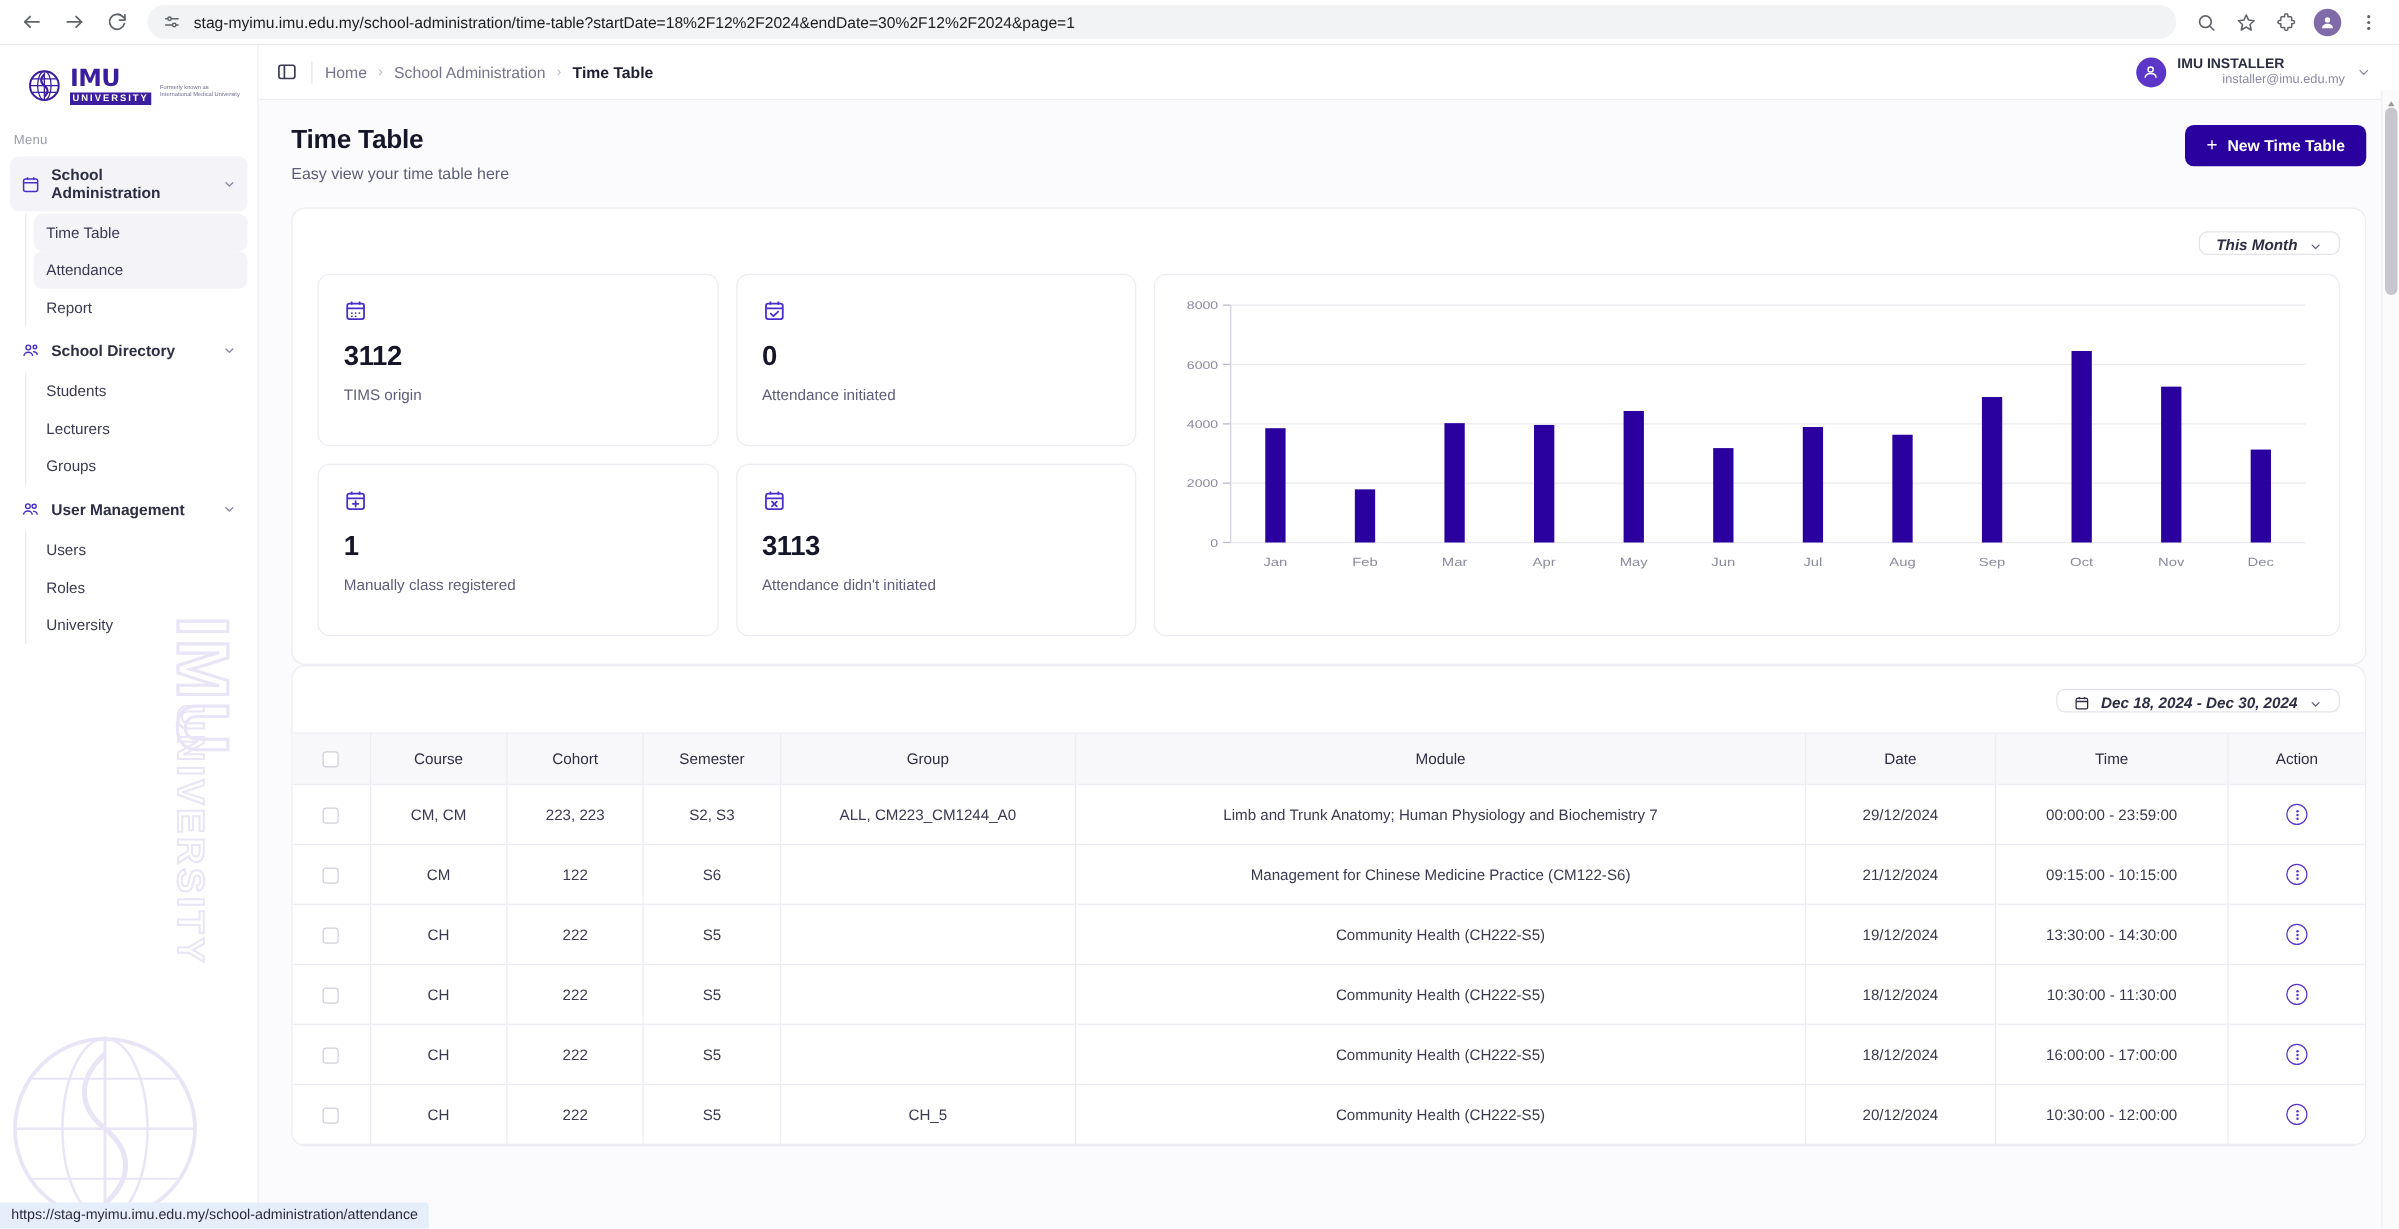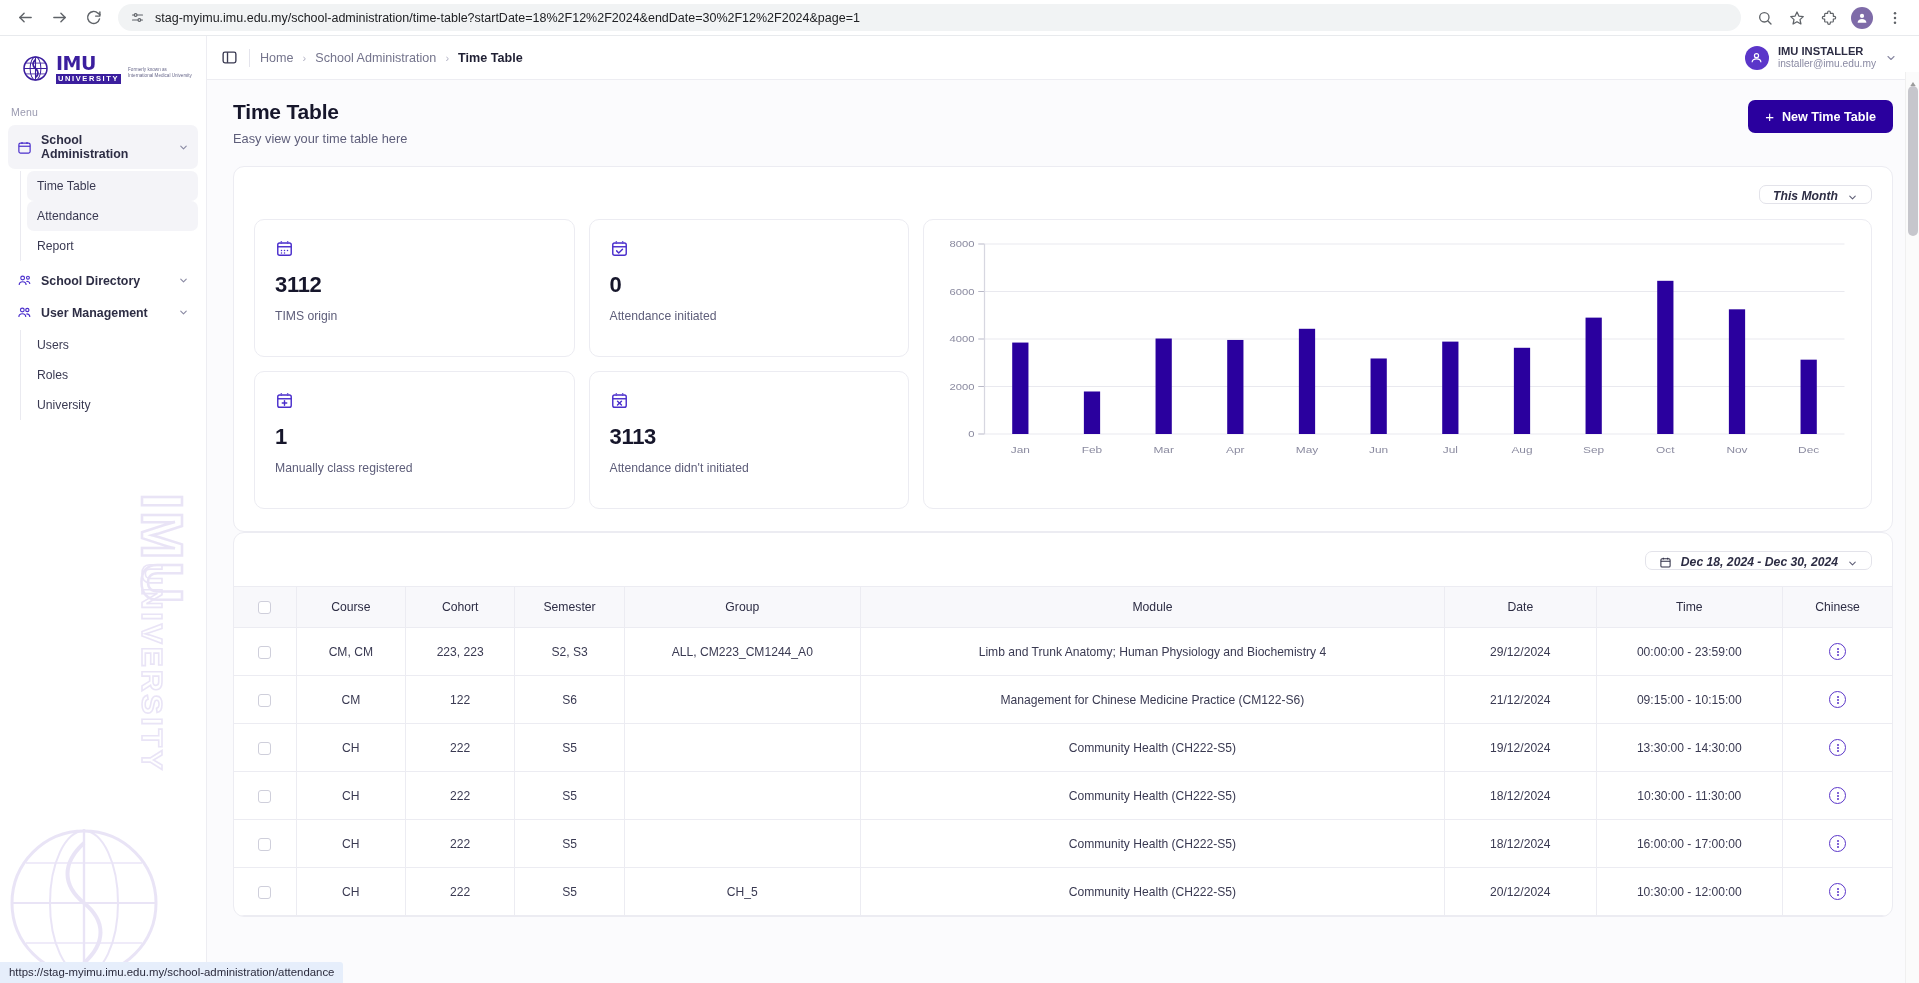--- a/index.html
+++ b/index.html
@@ -117,21 +117,21 @@
   #breadcrumb .crumb.current { color: #1f1f33; font-weight: 700; }
   #breadcrumb .sep { color: #b4b4c6; font-size: 11px; }
 
   #user-box { margin-left: auto; display: flex; align-items: center; gap: 9px; }
   #user-ava {
     width: 24px; height: 24px; border-radius: 50%; background: #5b36c9;
     display: flex; align-items: center; justify-content: center; flex: none;
   }
   #user-ava svg { width: 15px; height: 15px; color: #fff; }
   #user-name { font-size: 11.2px; font-weight: 700; color: #2d2d44; line-height: 1.25; }
-  #user-mail { font-size: 10.2px; color: #8a8aa3; line-height: 1.25; }
+  #user-mail { font-size: 10.2px; color: #8a8aa3; line-height: 1.25; margin-left: 36px; }
   #user-chev { color: #8a8aa3; }
   #user-chev svg { width: 12px; height: 12px; display: block; }
 
   #content { flex: 1; overflow: hidden; padding: 20px 26px 0 26px; }
 
   #page-head { display: flex; align-items: flex-start; }
   #page-title { font-size: 21px; font-weight: 800; color: #16162b; letter-spacing: -.2px; }
   #page-sub { font-size: 12.8px; color: #5e5e7a; margin-top: 7px; }
   #new-tt-btn {
     margin-left: auto; background: #2a009e; color: #fff;
@@ -343,20 +343,25 @@
             <circle cx="17.5" cy="7.5" r="2.3"></circle>
             <path d="M15 13.6c2.6-.6 5.5 1 5.5 4"></path>
           </svg>
       </span>
       <span>School Directory</span>
       <span class="chev">
         <svg viewBox="0 0 24 24" fill="none" stroke="currentColor" stroke-width="2.4" stroke-linecap="round" stroke-linejoin="round">
             <polyline points="6 9 12 15 18 9"></polyline>
           </svg>
       </span>
+    </div>
+    <div class="nav-children">
+      <div class="nav-child">Students</div>
+      <div class="nav-child">Lecturers</div>
+      <div class="nav-child">Groups</div>
     </div>
 
     <div class="nav-group-head">
       <span class="ico">
         <svg viewBox="0 0 24 24" fill="none" stroke="currentColor" stroke-width="1.8">
             <circle cx="8.5" cy="8" r="3"></circle>
             <circle cx="16.5" cy="8" r="2.6"></circle>
             <path d="M3 19c0-3 2.5-5 5.5-5s5.5 2 5.5 5"></path>
             <path d="M15 14.2c3 .2 5.5 2 5.5 4.8"></path>
           </svg>
@@ -599,31 +604,31 @@
               <th>
                 <span class="cb"></span>
               </th>
               <th>Course</th>
               <th>Cohort</th>
               <th>Semester</th>
               <th>Group</th>
               <th>Module</th>
               <th>Date</th>
               <th>Time</th>
-              <th>Chinese</th>
+              <th>Action</th>
             </tr>
           </thead>
           <tbody id="tbody">
               <tr>
                 <td><span class="cb"></span></td>
                 <td>CM, CM</td>
                 <td>223, 223</td>
                 <td>S2, S3</td>
                 <td>ALL, CM223_CM1244_A0</td>
-                <td>Limb and Trunk Anatomy; Human Physiology and Biochemistry 4</td>
+                <td>Limb and Trunk Anatomy; Human Physiology and Biochemistry 7</td>
                 <td>29/12/2024</td>
                 <td>00:00:00 - 23:59:00</td>
                 <td><span class="act-btn">
                     <svg viewBox="0 0 24 24" fill="currentColor">
                       <circle cx="12" cy="5" r="2.4"></circle>
                       <circle cx="12" cy="12" r="2.4"></circle>
                       <circle cx="12" cy="19" r="2.4"></circle>
                     </svg>
                   </span></td>
               </tr>

